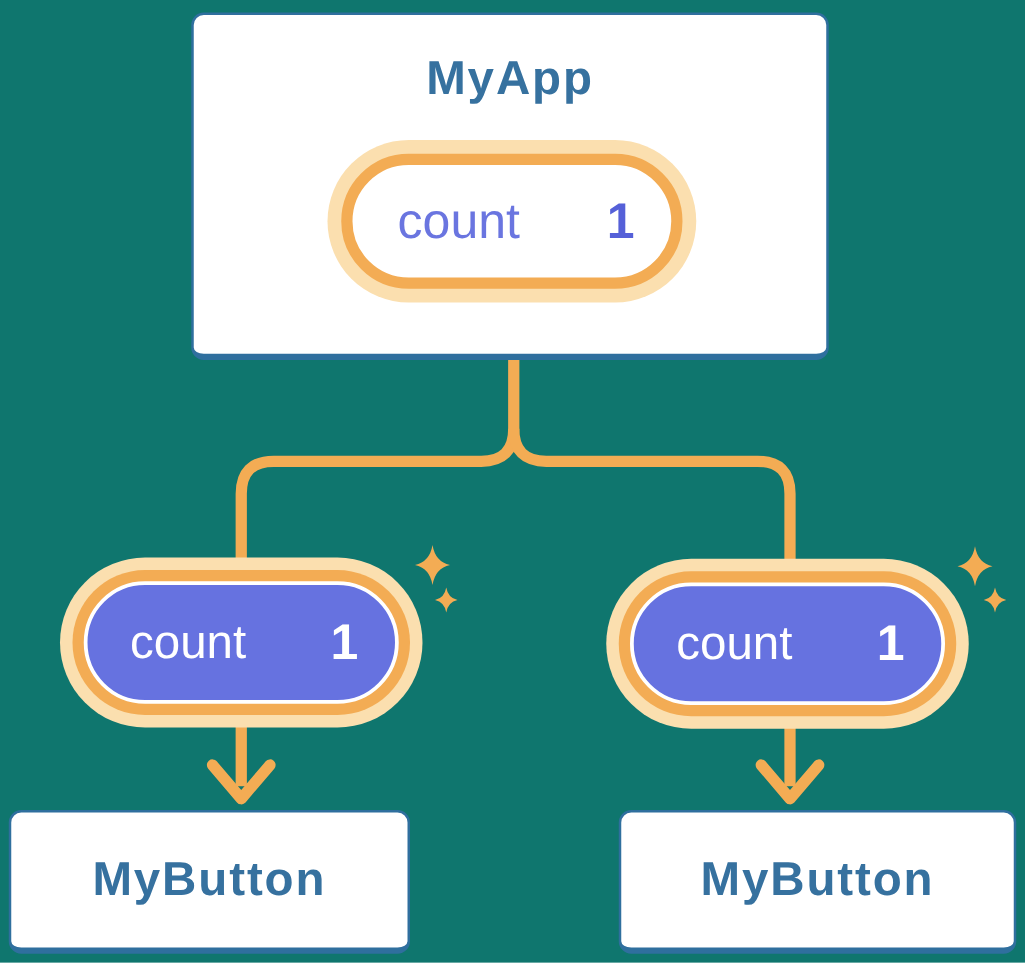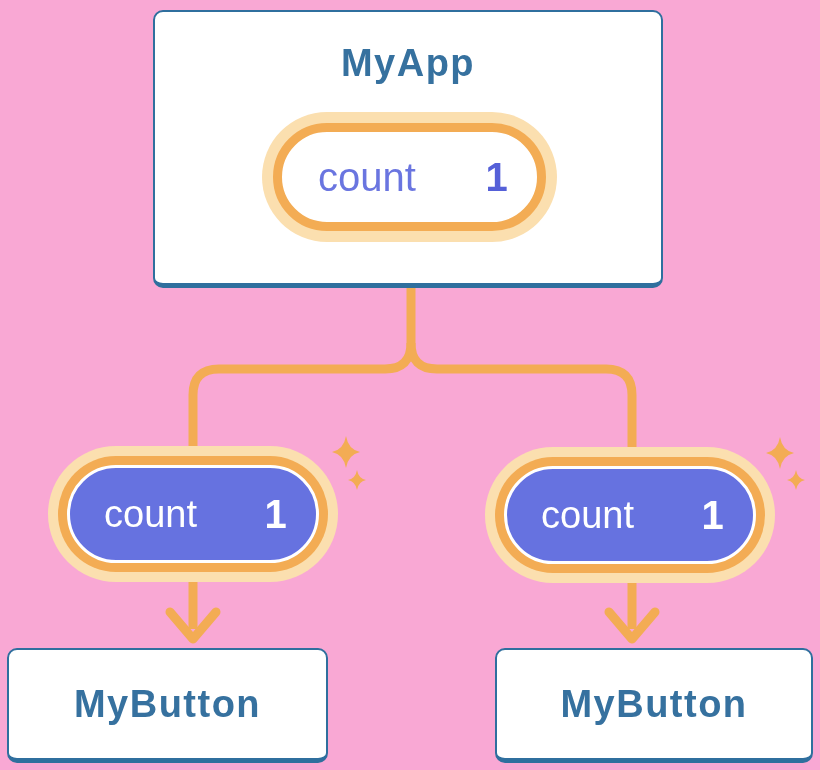--- a/index.html
+++ b/index.html
@@ -3,21 +3,21 @@
 <meta charset="utf-8">
 <style>
   * { box-sizing: border-box; margin: 0; padding: 0; }
   html, body { width: 820px; height: 770px; }
   body { font-family: "Liberation Sans", sans-serif; }
 
   .stage {
     position: relative;
     width: 820px;
     height: 770px;
-    background: #f9a8d4;
+    background: #0f766e;
     overflow: hidden;
   }
 
   .edges {
     position: absolute;
     inset: 0;
     z-index: 1;
     pointer-events: none;
   }
 

